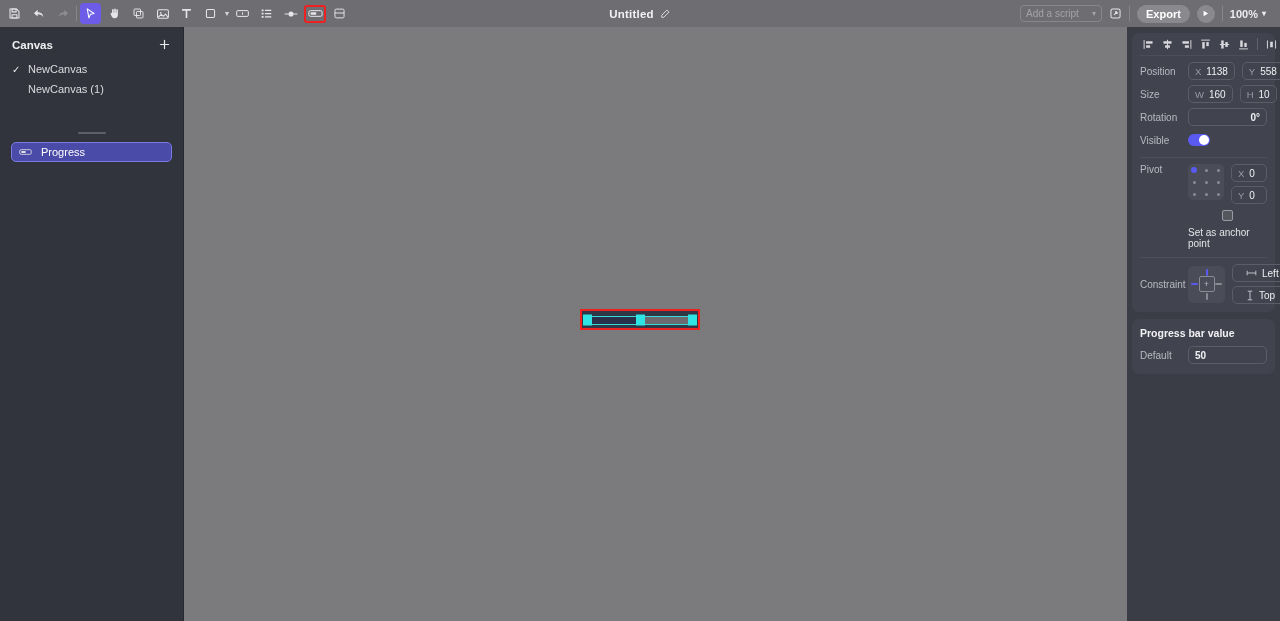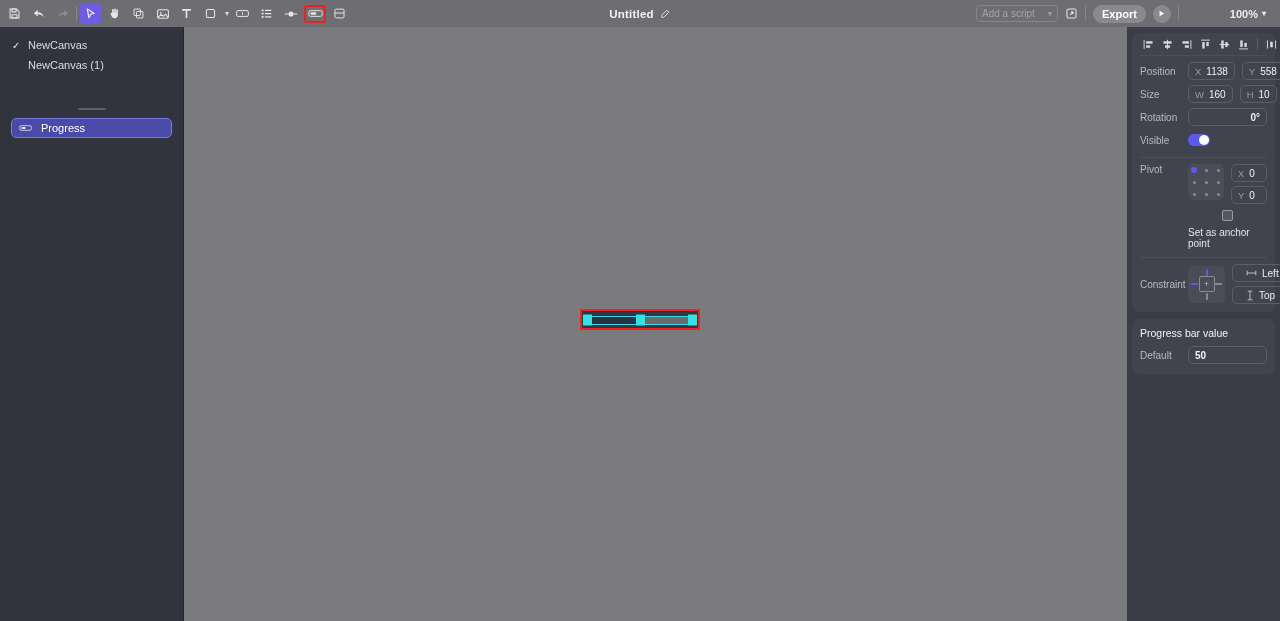--- a/index.html
+++ b/index.html
@@ -60,21 +60,21 @@
     font-size: 11px; font-weight: bold;
     display: flex; align-items: center;
   }
   #play-btn {
     width: 18px; height: 18px; border-radius: 50%;
     background: #8a8a8e; color: #ffffff;
     display: flex; align-items: center; justify-content: center;
   }
   #zoom-level {
     font-size: 11px; font-weight: bold; color: #ececee;
-    display: flex; align-items: center; gap: 4px; margin-left: 44px;
+    display: flex; align-items: center; gap: 4px;
   }
 
   
   #sidebar {
     position: absolute; left: 0; top: 27px; width: 184px; height: 594px;
     background: #32343d;
     border-right: 1px solid #262831;
   }
   #canvas-header {
     display: flex; align-items: center; justify-content: space-between;
@@ -232,21 +232,21 @@
   #constraint-fields { display: flex; flex-direction: column; gap: 4px; margin-left: 7px; flex: 1; }
   .select-field {
     height: 18px; border: 1px solid #5b5d68; border-radius: 5px;
     display: flex; align-items: center; gap: 5px;
     padding: 0 13px; font-size: 10px; color: #eeeef2;
   }
   .select-field .lbl { flex: 1; }
   .select-field .cv { font-size: 8px; color: #c4c4cb; }
 
   #value-card-title {
-    font-size: 10.5px; font-weight: normal; color: #f2f2f5;
+    font-size: 10.5px; font-weight: bold; color: #f2f2f5;
     padding: 8px 8px 7px 8px;
   }
   #value-field {
     height: 18px; border: 1px solid #5b5d68; border-radius: 5px;
     display: flex; align-items: center; padding: 0 6px;
     font-size: 10px; font-weight: bold; color: #f2f2f5; flex: 1;
   }
 </style>
 </head>
 <body>
@@ -373,20 +373,28 @@
     </div>
     <div class="tb-sep"></div>
     <div id="zoom-level">
       <span>100%</span>
       <span style="font-size:8px">▾</span>
     </div>
   </div>
 </div>
 
 <div id="sidebar">
+  <div id="canvas-header">
+    <span id="canvas-header-title">Canvas</span>
+    <span id="add-canvas-btn">
+      <svg width="13" height="13" viewBox="0 0 16 16" fill="none" stroke="currentColor" stroke-width="1.5" stroke-linecap="round">
+        <path d="M8 3v10M3 8h10"></path>
+      </svg>
+    </span>
+  </div>
 
   <div style="margin-top:8px">
     <div class="canvas-item">
       <span class="check">✓</span>
       <span>NewCanvas</span>
     </div>
     <div class="canvas-item">
       <span class="check"></span>
       <span>NewCanvas (1)</span>
     </div>

